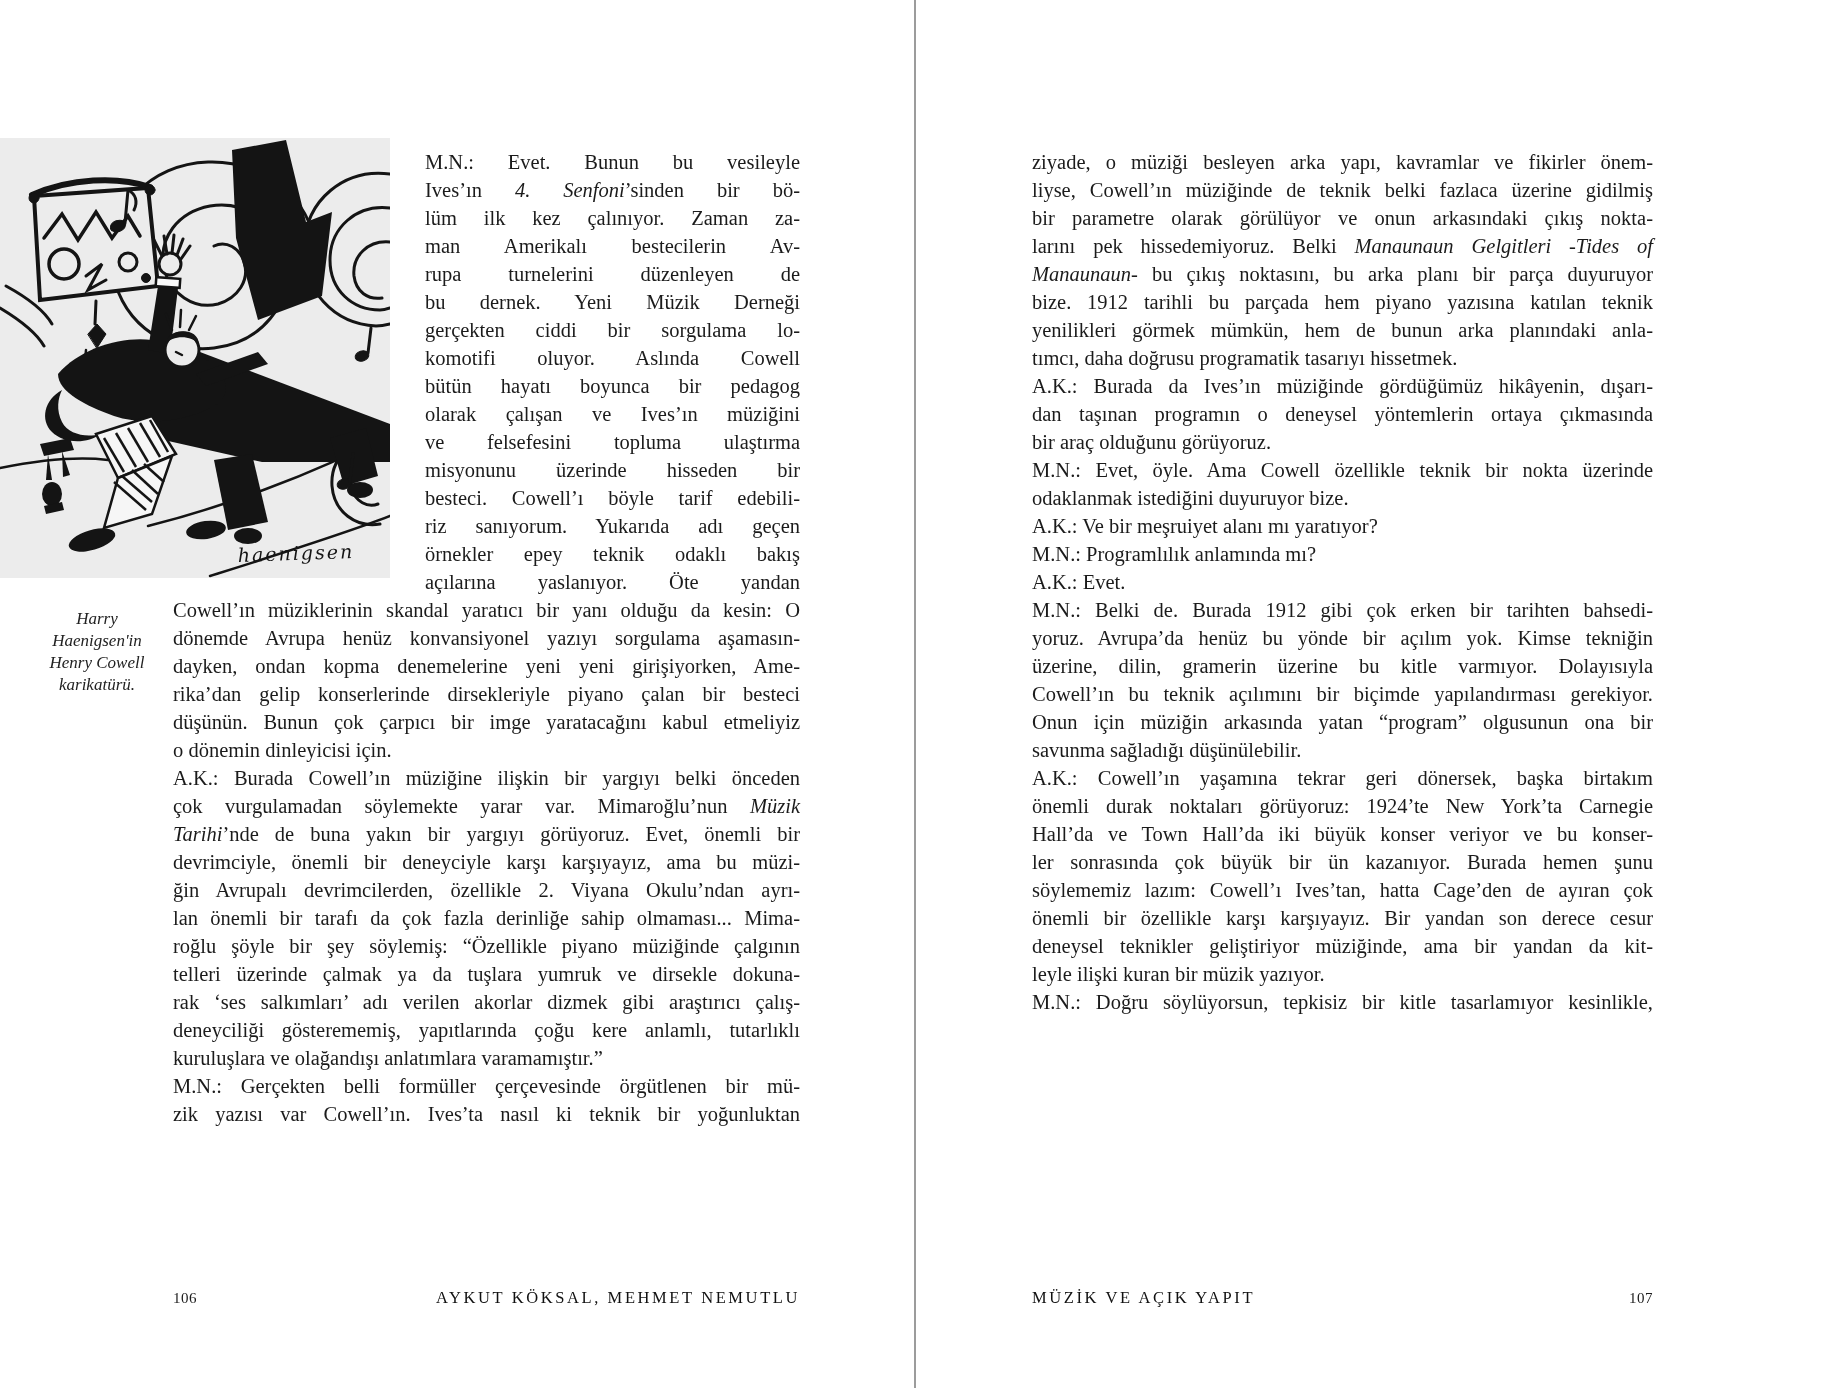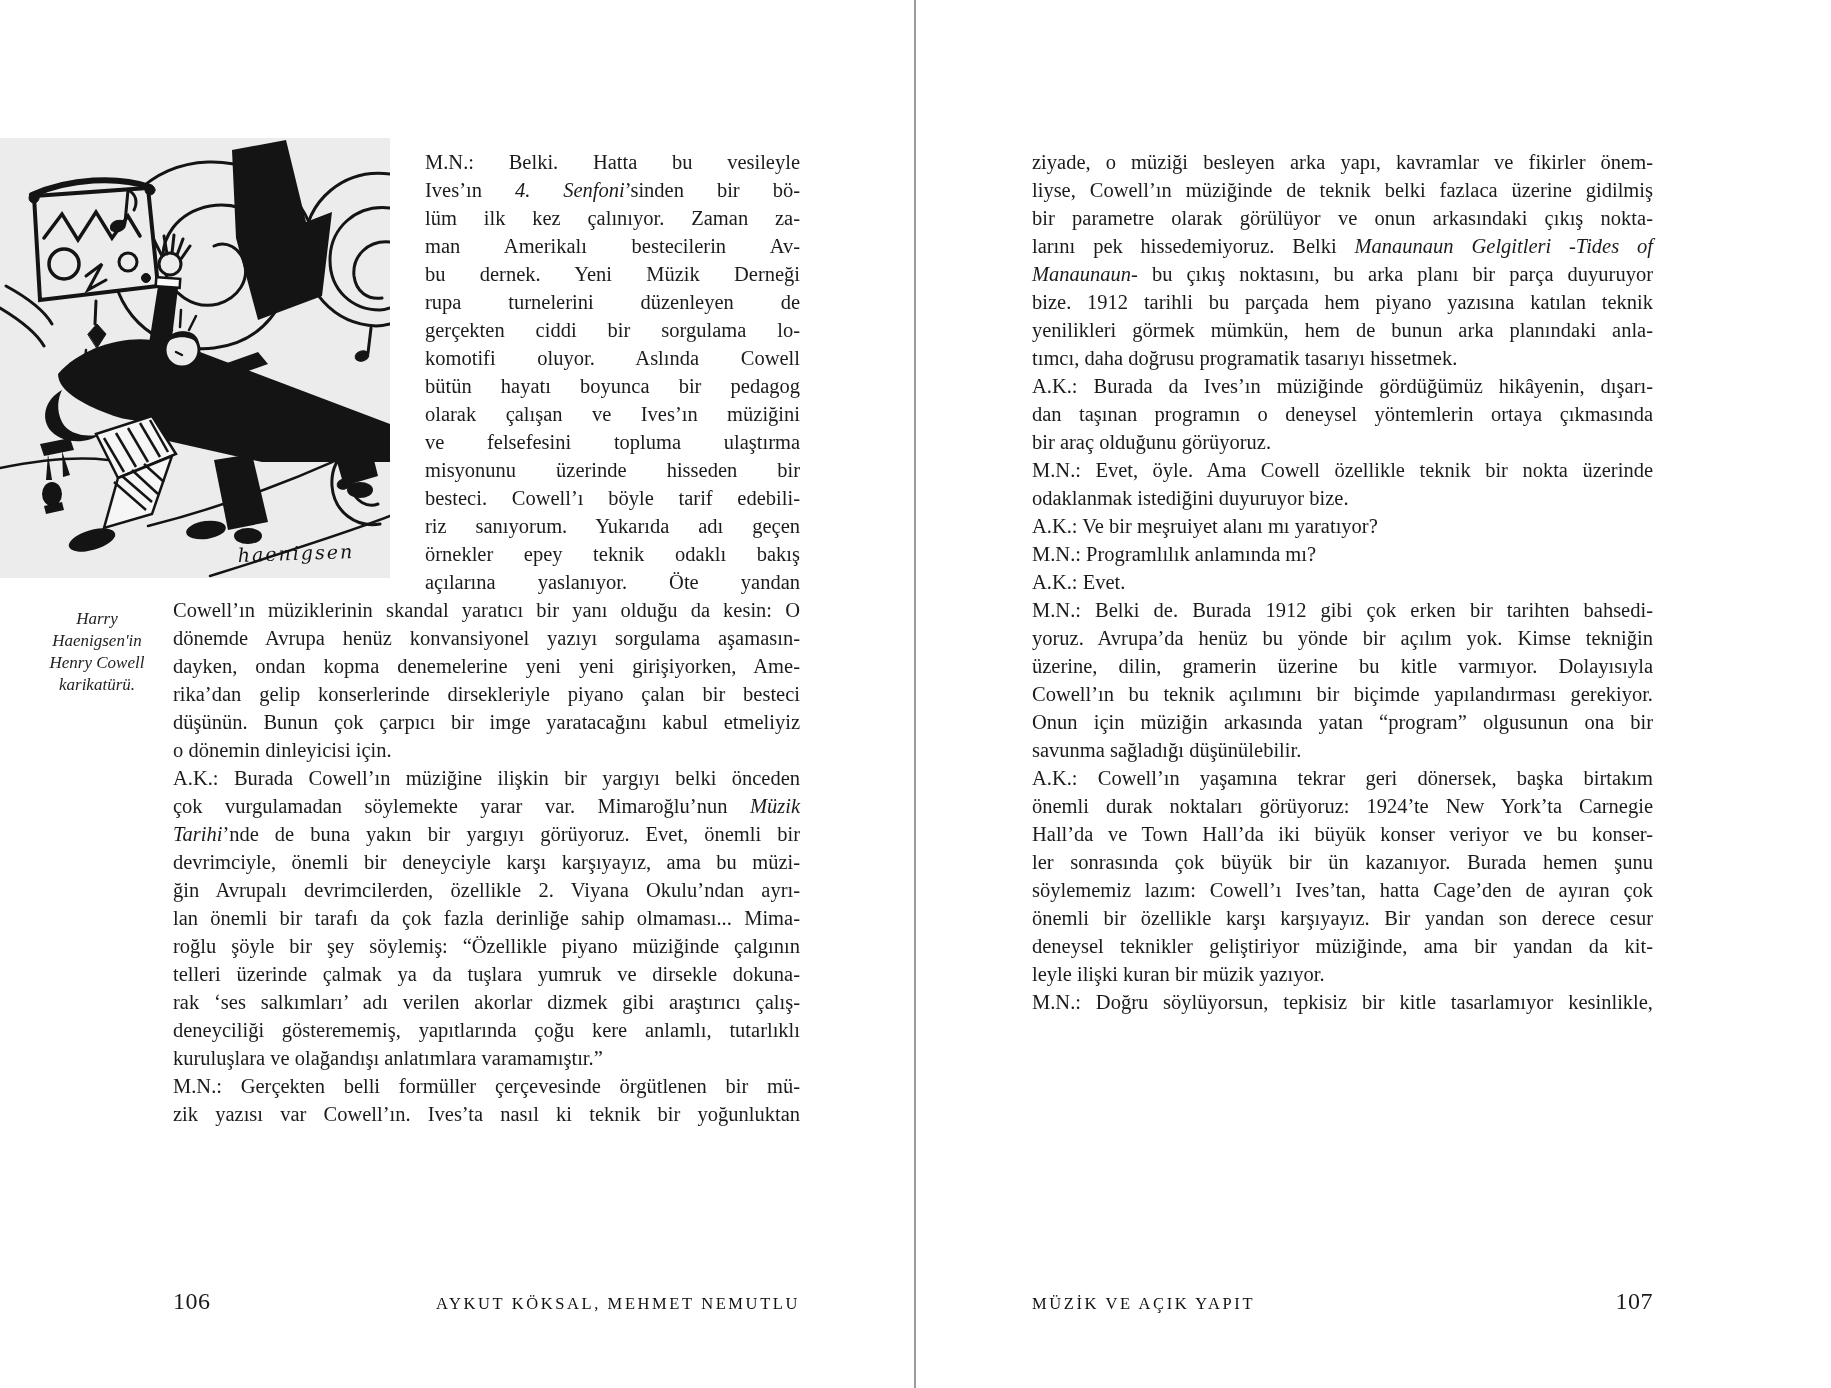--- a/index.html
+++ b/index.html
@@ -27,21 +27,21 @@
   .figure-float svg{display:block;margin-left:-173px;}
   .caption{
     position:absolute;left:34px;top:608px;width:126px;
     font-style:italic;font-size:17px;line-height:22px;text-align:center;color:#222;
   }
   .footer{
     position:absolute;top:1288px;display:flex;justify-content:space-between;align-items:baseline;
   }
   .page-left .footer{left:173px;right:115px;}
   .page-right .footer{left:117px;right:178px;}
-  .folio{font-size:24px;letter-spacing:0.5px;}
+  .folio{font-size:15px;letter-spacing:0.5px;}
   .running{font-size:16.5px;letter-spacing:2.6px;color:#111;}
 </style>
 </head>
 <body>
 
 <div class="spread">
 
   <div class="page page-left">
     <div class="body-text">
       <div class="figure-float">
@@ -136,26 +136,26 @@
             <ellipse cx="344" cy="346" rx="7" ry="5" transform="rotate(-18 344 346)"></ellipse>
             <path d="M350,343 L353,316" stroke-width="3" fill="none"></path>
             <ellipse cx="362" cy="218" rx="7" ry="5" transform="rotate(-18 362 218)"></ellipse>
             <path d="M368,215 L371,190" stroke-width="3" fill="none"></path>
           </g>
           <text x="238" y="424" font-size="19" font-style="italic" letter-spacing="2" font-family="DejaVu Serif, serif" fill="#141414" transform="rotate(-2 238 424)">haenigsen</text>
         </svg>
       </div>
       <div>
           <div class="para">
-            <div class="line">M.N.: Belki. Hatta bu vesileyle</div>
+            <div class="line">M.N.: Evet. Bunun bu vesileyle</div>
             <div class="line">Ives’ın <i>4. Senfoni</i>’sinden bir bö-</div>
             <div class="line">lüm ilk kez çalınıyor. Zaman za-</div>
             <div class="line">man Amerikalı bestecilerin Av-</div>
+            <div class="line">rupa turnelerini düzenleyen de</div>
             <div class="line">bu dernek. Yeni Müzik Derneği</div>
-            <div class="line">rupa turnelerini düzenleyen de</div>
             <div class="line">gerçekten ciddi bir sorgulama lo-</div>
             <div class="line">komotifi oluyor. Aslında Cowell</div>
             <div class="line">bütün hayatı boyunca bir pedagog</div>
             <div class="line">olarak çalışan ve Ives’ın müziğini</div>
             <div class="line">ve felsefesini topluma ulaştırma</div>
             <div class="line">misyonunu üzerinde hisseden bir</div>
             <div class="line">besteci. Cowell’ı böyle tarif edebili-</div>
             <div class="line">riz sanıyorum. Yukarıda adı geçen</div>
             <div class="line">örnekler epey teknik odaklı bakış</div>
             <div class="line">açılarına yaslanıyor. Öte yandan</div>

